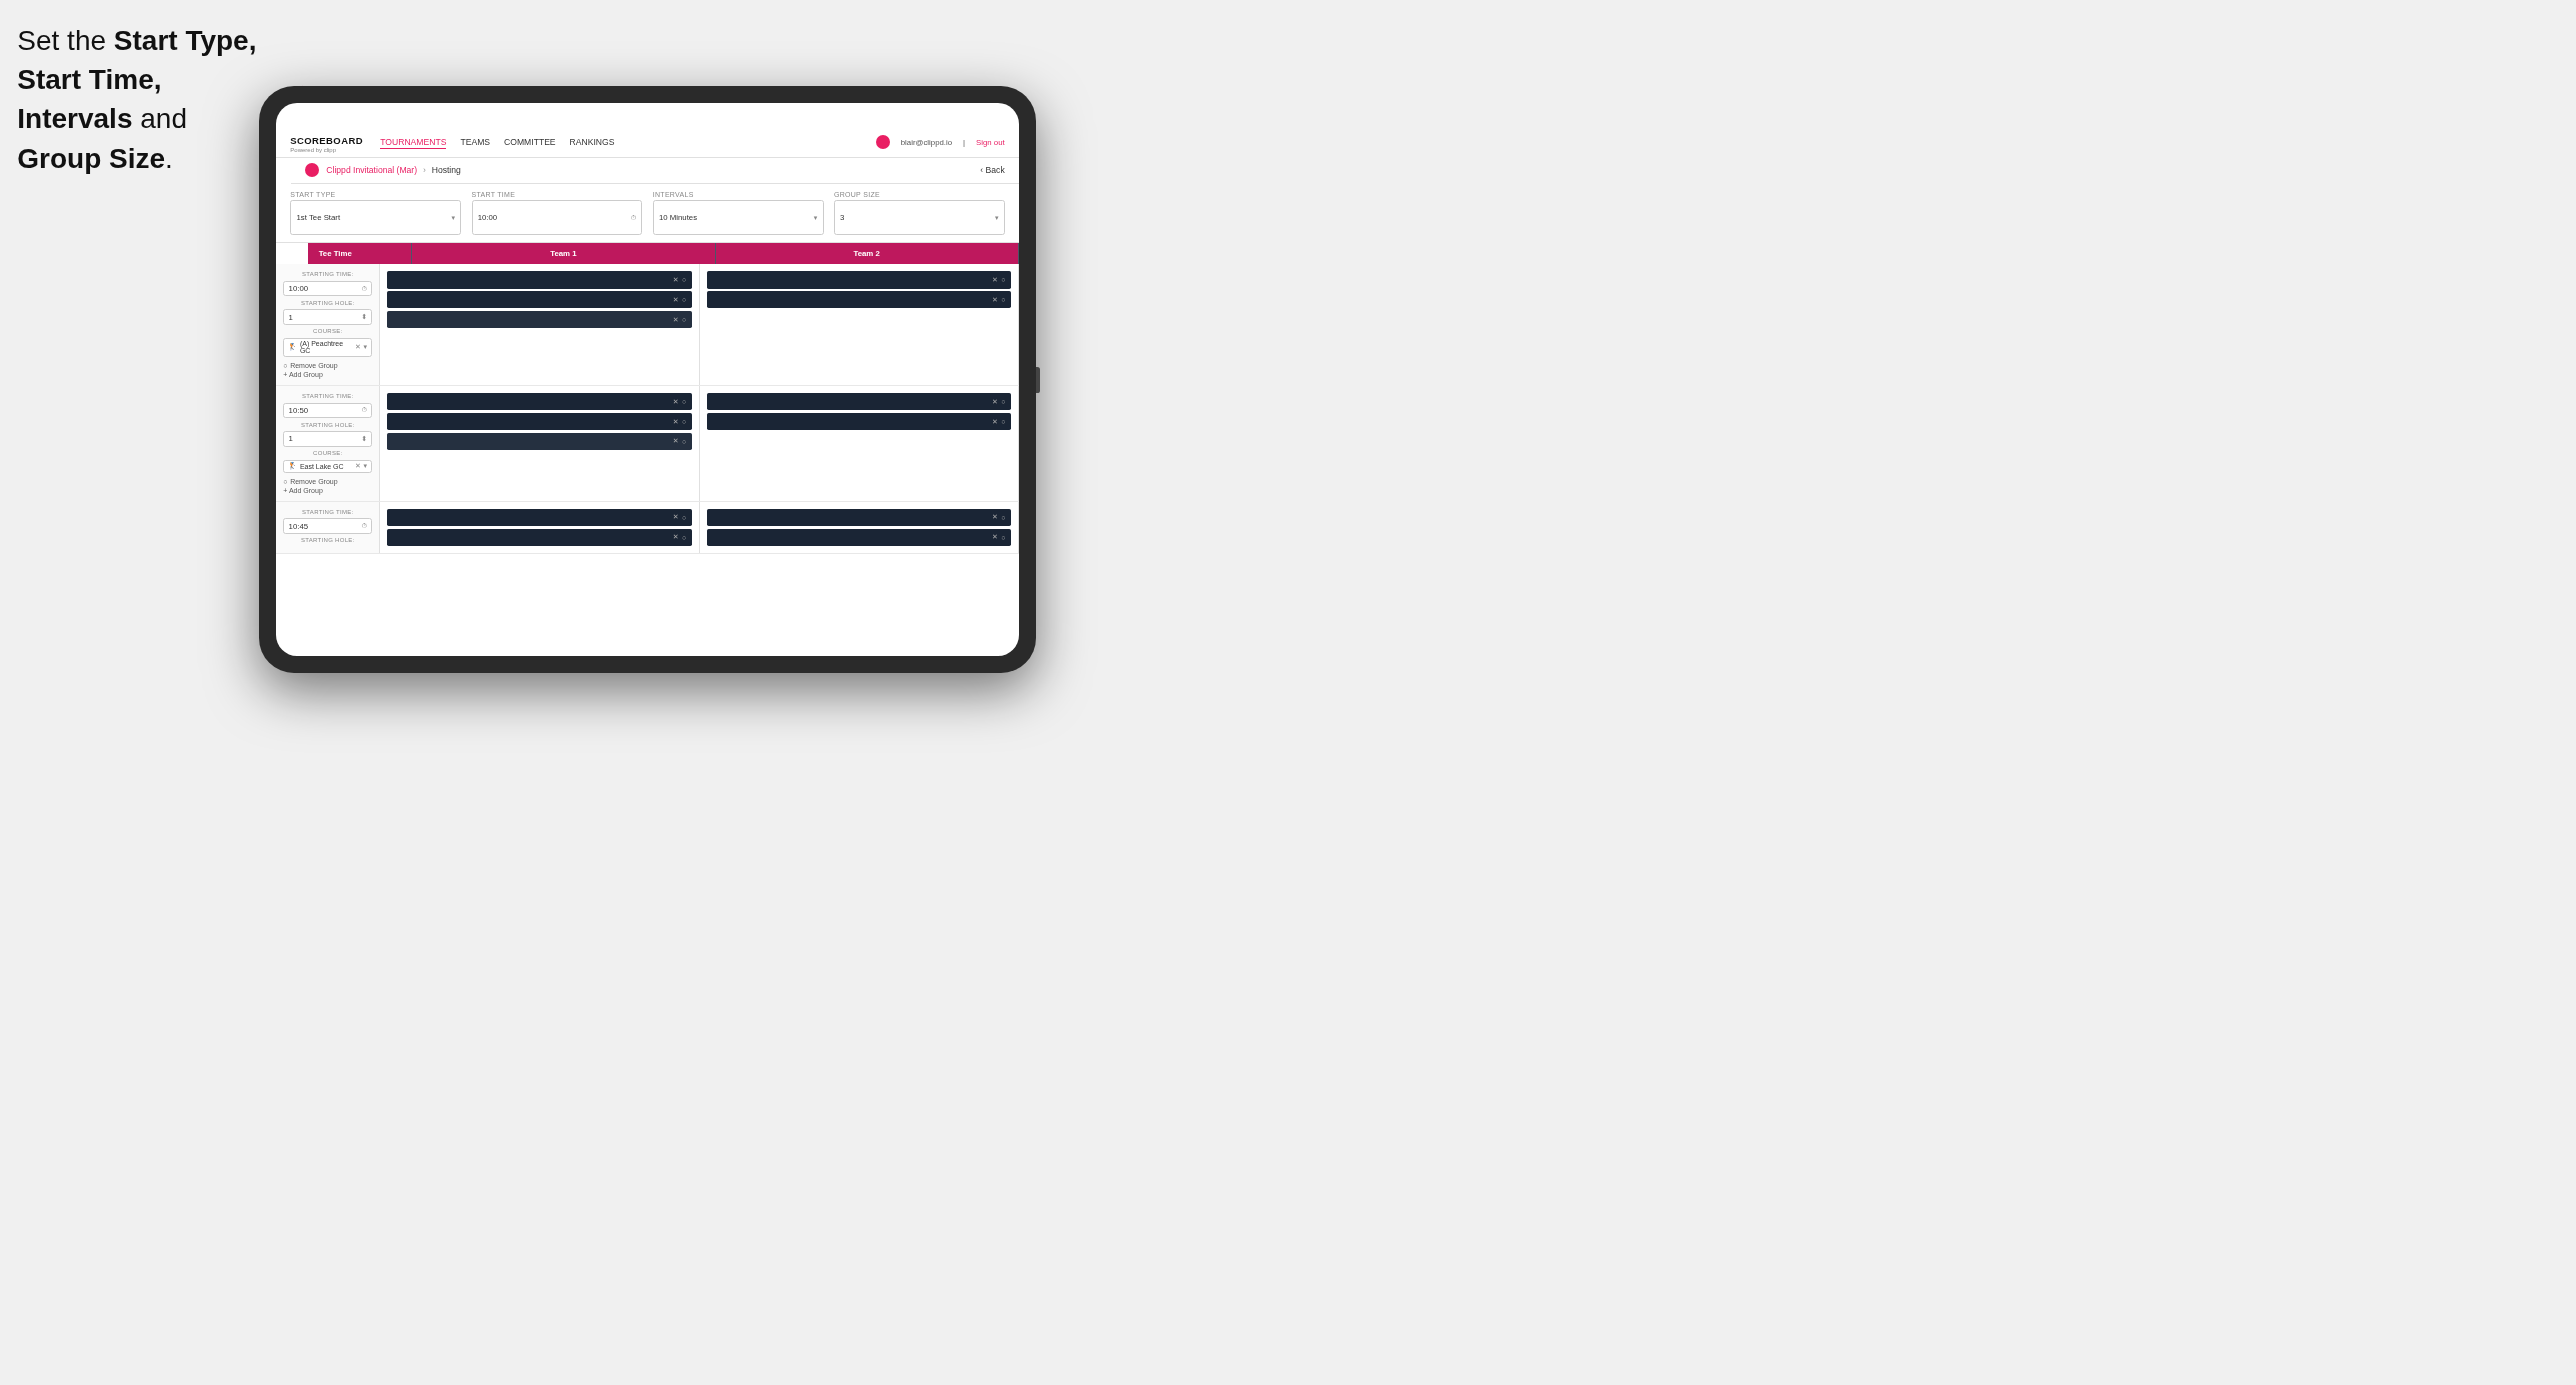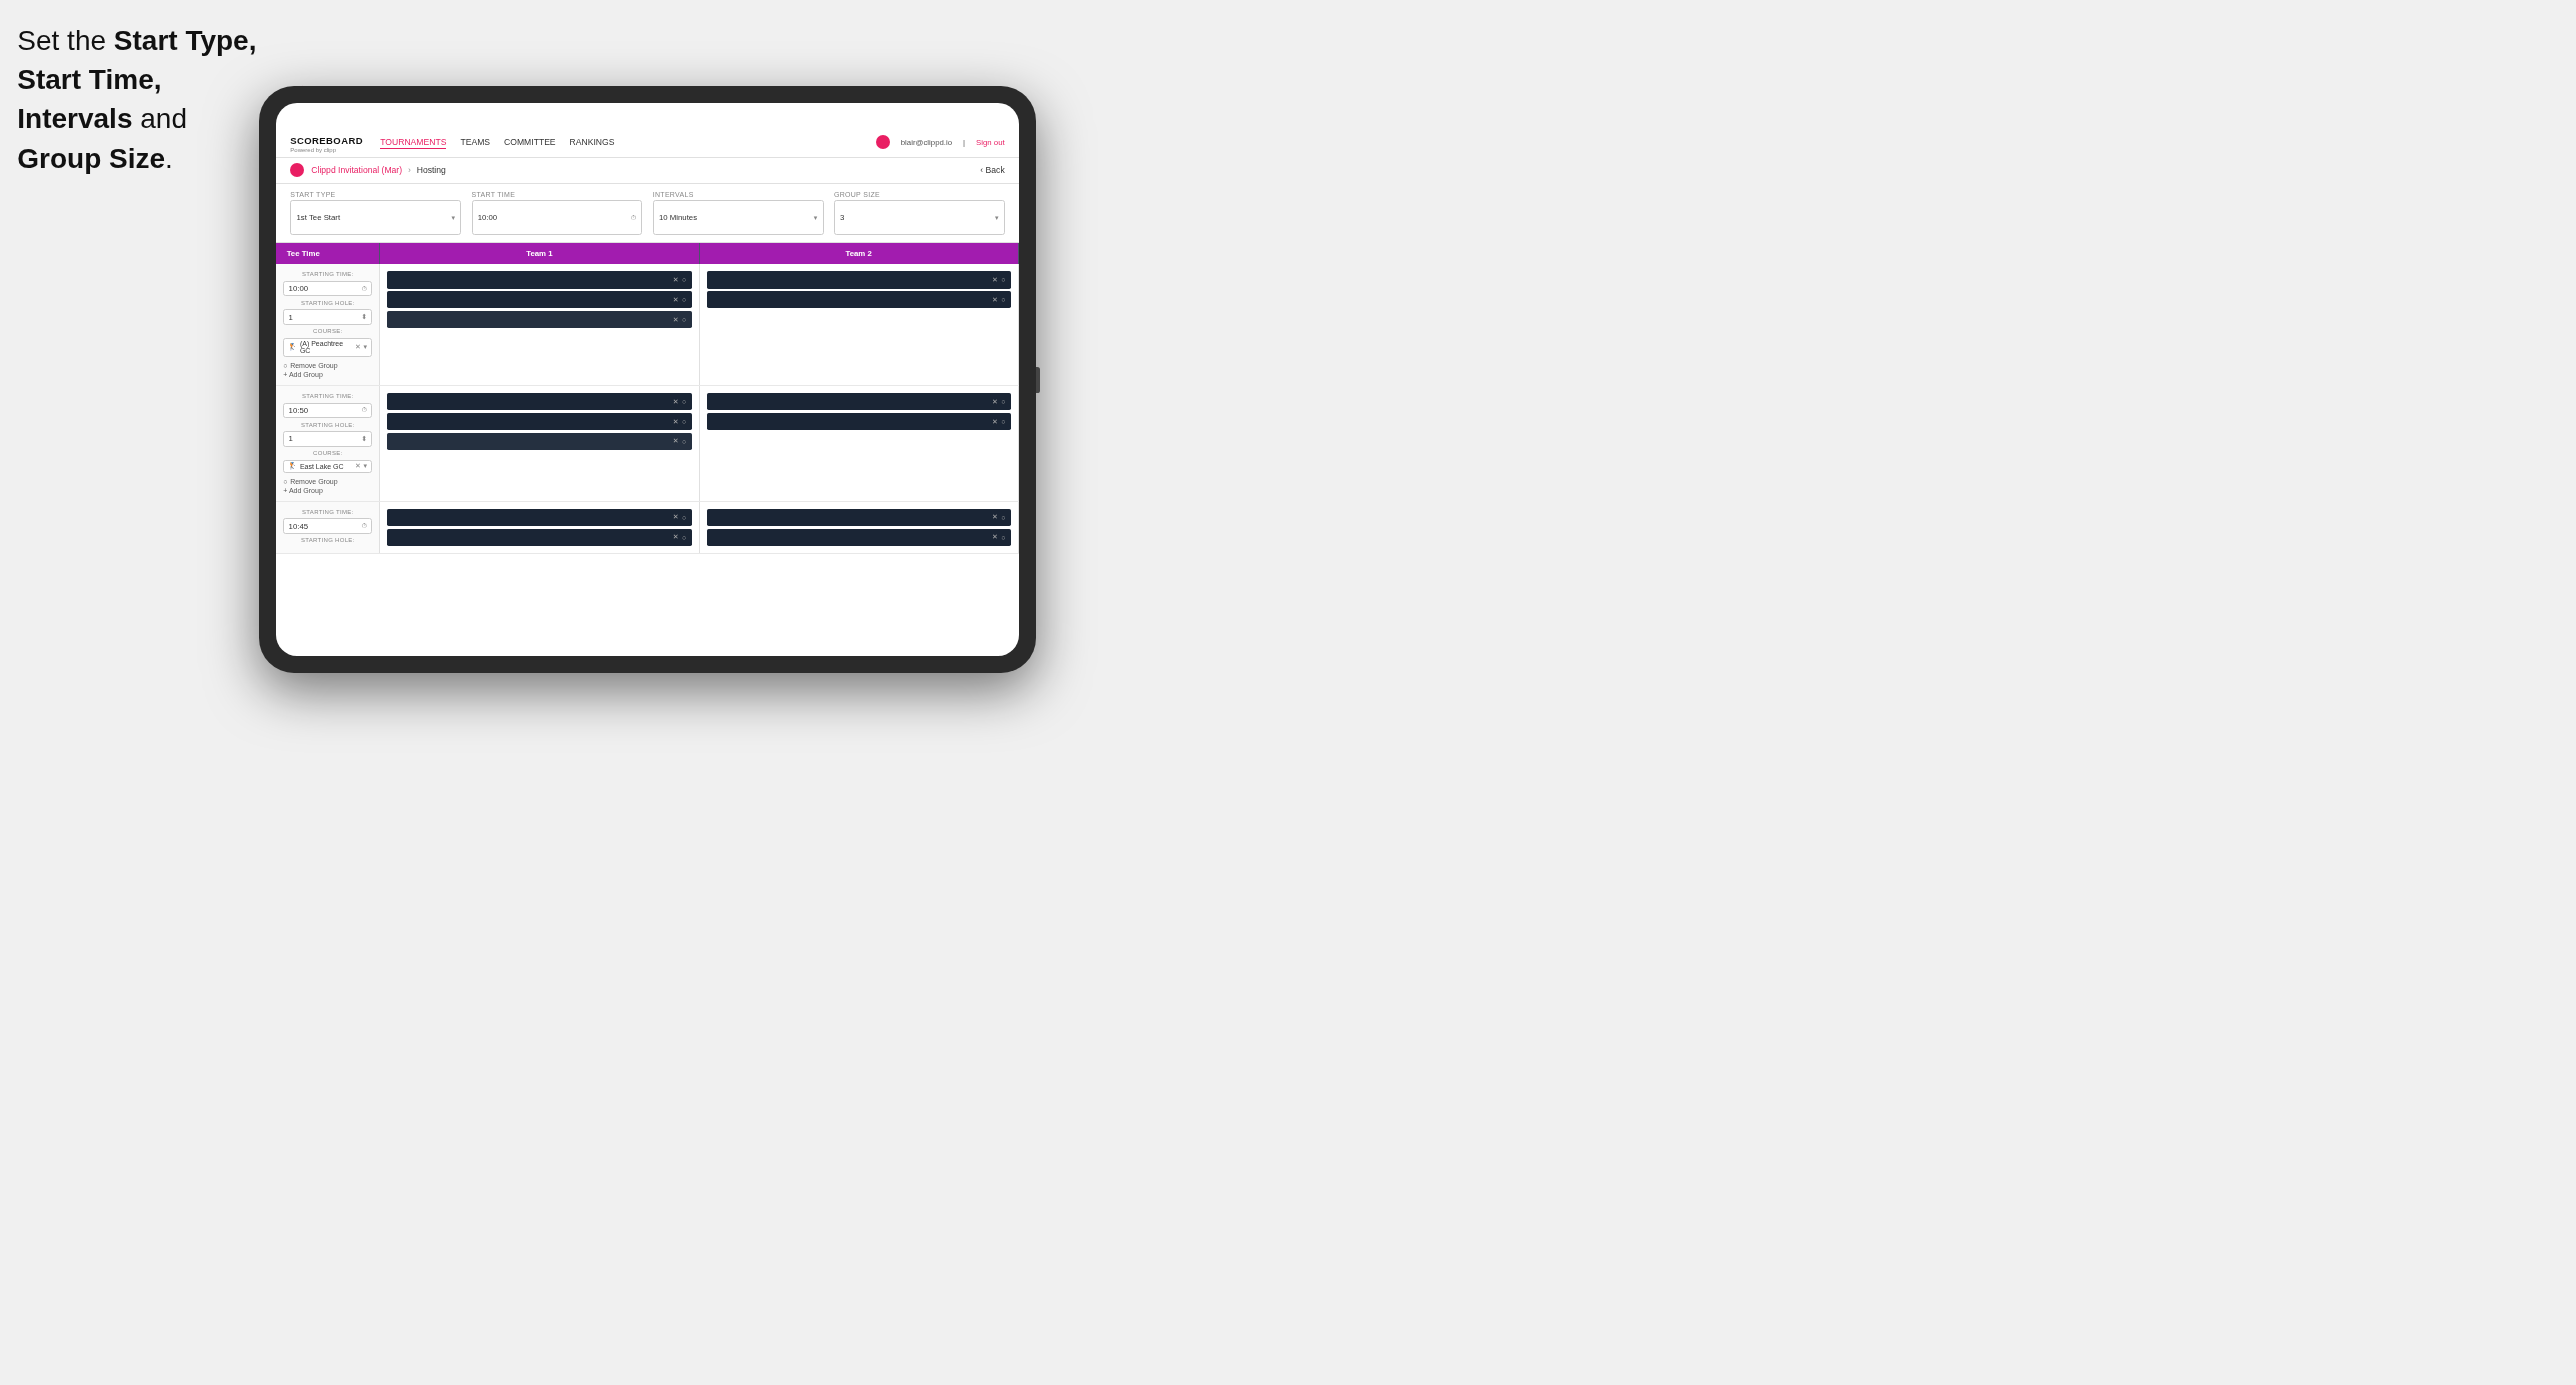--- a/index.html
+++ b/index.html
@@ -118,20 +118,21 @@
     }
 
     
     .breadcrumb-bar {
       display: flex;
       align-items: center;
       padding: 5.2px 14px;
       border-bottom: 0.9px solid #e0e0e0;
       background: #fff;
       flex-shrink: 0;
+      margin-left: 15px;
     }
     .breadcrumb-logo {
       width: 14px;
       height: 14px;
       background: #e91e63;
       border-radius: 50%;
       margin-right: 7px;
       flex-shrink: 0;
     }
     .breadcrumb-text {
@@ -199,22 +200,23 @@
       flex: 1;
       overflow-y: auto;
       display: flex;
       flex-direction: column;
     }
 
     
     .table-header {
       display: grid;
       grid-template-columns: 104px 1fr 1fr;
-      background: #a21caf;
+      background: #be185d;
       flex-shrink: 0;
+      margin-left: 32px;
     }
     .th-cell {
       padding: 6px 10.4px;
       font-size: 7.8px;
       color: #fff;
       font-weight: 600;
       text-align: center;
       border-right: 0.9px solid #4a5568;
     }
     .th-cell:first-child {

